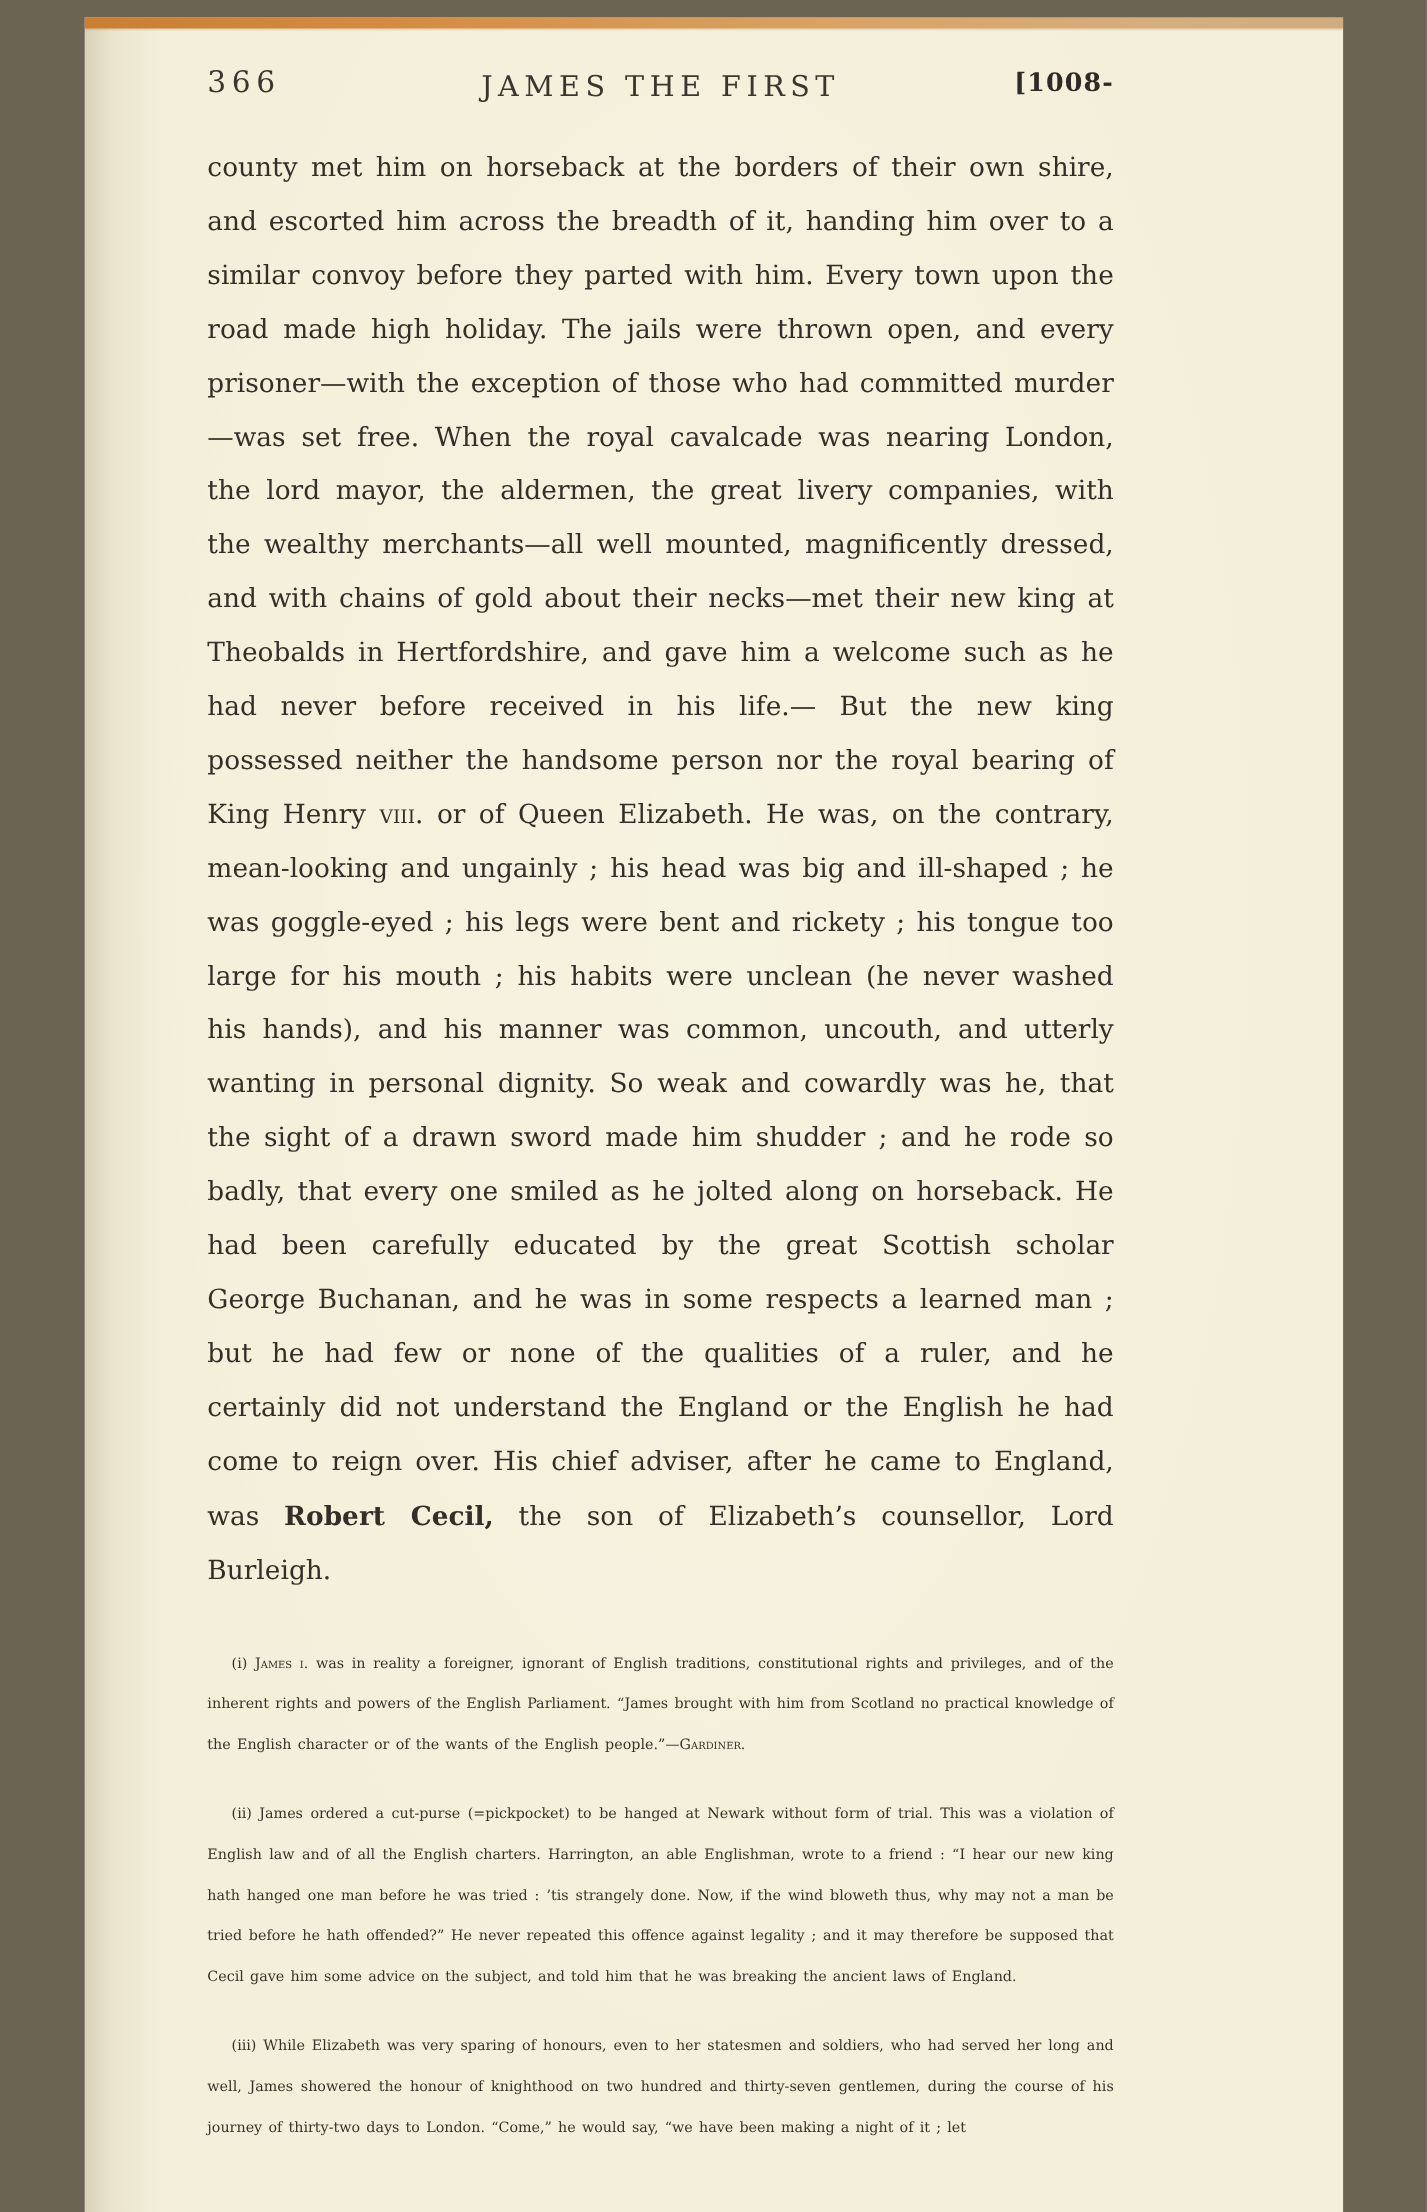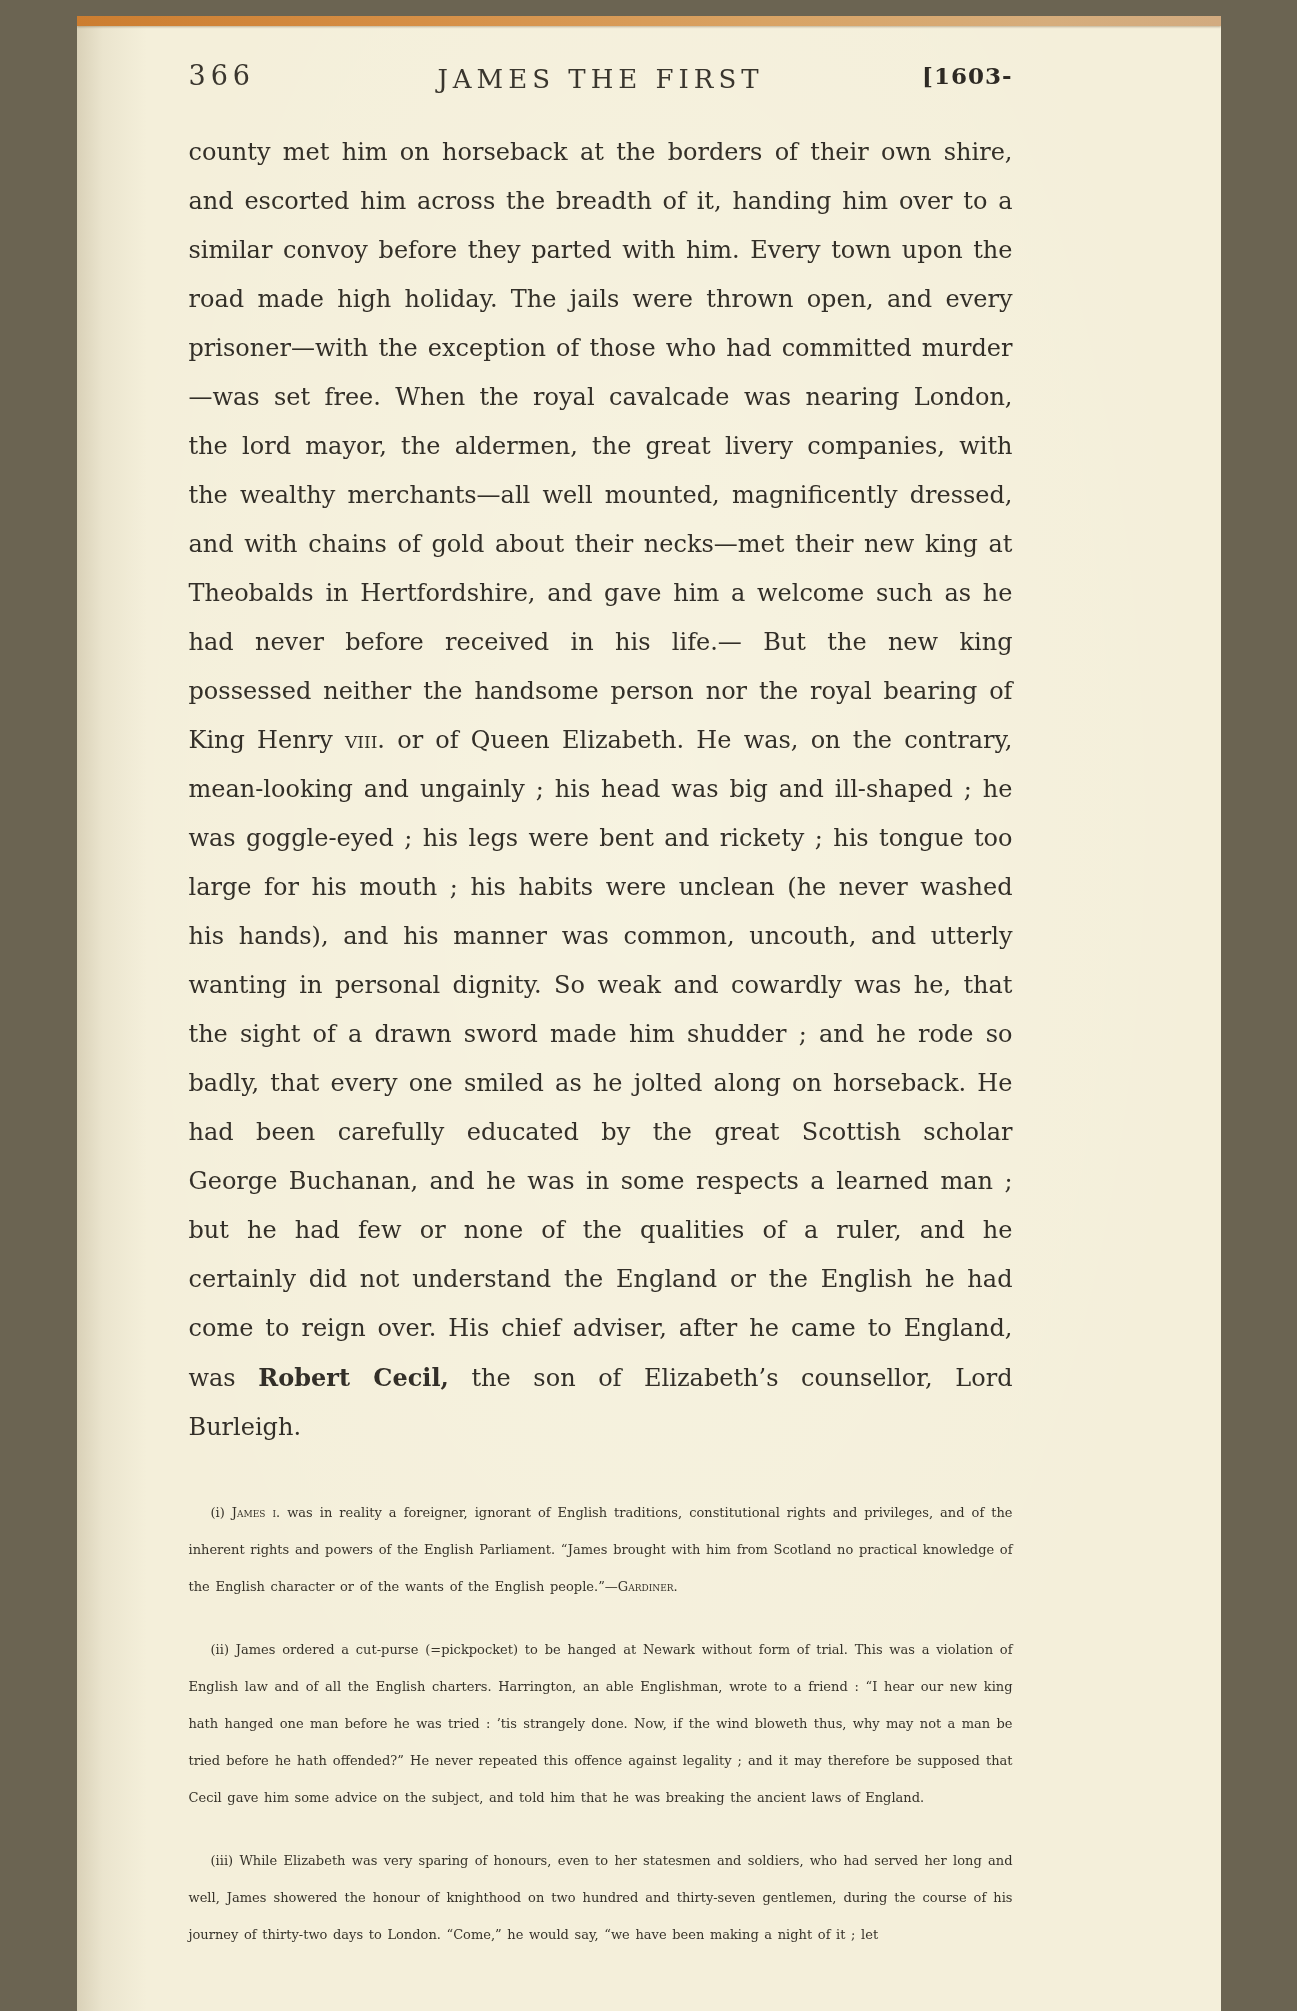--- a/index.html
+++ b/index.html
@@ -82,21 +82,21 @@
 <body>
 
 <div class="page">
   <div class="edge-strip"></div>
 
   <div class="content">
 
     <div class="header">
       <span class="page-num">366</span>
       <span class="header-title">JAMES THE FIRST</span>
-      <span class="year-marker">[1603-</span>
+      <span class="year-marker">[1008-</span>
     </div>
 
     <p class="body-text"><span>county met him on horseback at the borders of their own shire, and escorted him across the breadth of it, handing him over to a similar convoy before they parted with him. Every town upon the road made high holiday. The jails were thrown open, and every prisoner—with the exception of those who had committed murder—was set free. When the royal cavalcade was nearing London, the lord mayor, the aldermen, the great livery companies, with the wealthy merchants—all well mounted, magnificently dressed, and with chains of gold about their necks—met their new king at Theobalds in Hertfordshire, and gave him a welcome such as he had never before received in his life.— But the new king possessed neither the handsome person nor the royal bearing of King Henry </span><span class="sc">viii.</span><span> or of Queen Elizabeth. He was, on the contrary, mean-looking and ungainly ; his head was big and ill-shaped ; he was goggle-eyed ; his legs were bent and rickety ; his tongue too large for his mouth ; his habits were unclean (he never washed his hands), and his manner was common, uncouth, and utterly wanting in personal dignity. So weak and cowardly was he, that the sight of a drawn sword made him shudder ; and he rode so badly, that every one smiled as he jolted along on horseback. He had been carefully educated by the great Scottish scholar George Buchanan, and he was in some respects a learned man ; but he had few or none of the qualities of a ruler, and he certainly did not understand the England or the English he had come to reign over. His chief adviser, after he came to England, was </span><span class="b">Robert Cecil,</span><span> the son of Elizabeth’s counsellor, Lord Burleigh.</span></p>
 
     <div class="footnotes">
 
       <p class="footnote"><span>(i) </span><span class="sc">James i.</span><span> was in reality a foreigner, ignorant of English traditions, constitutional rights and privileges, and of the inherent rights and powers of the English Parliament. “James brought with him from Scotland no practical knowledge of the English character or of the wants of the English people.”—</span><span class="sc">Gardiner.</span></p>
 
       <p class="footnote"><span>(ii) James ordered a cut-purse (=pickpocket) to be hanged at Newark without form of trial. This was a violation of English law and of all the English charters. Harrington, an able Englishman, wrote to a friend : “I hear our new king hath hanged one man before he was tried : ’tis strangely done. Now, if the wind bloweth thus, why may not a man be tried before he hath offended?” He never repeated this offence against legality ; and it may therefore be supposed that Cecil gave him some advice on the subject, and told him that he was breaking the ancient laws of England.</span></p>
 

